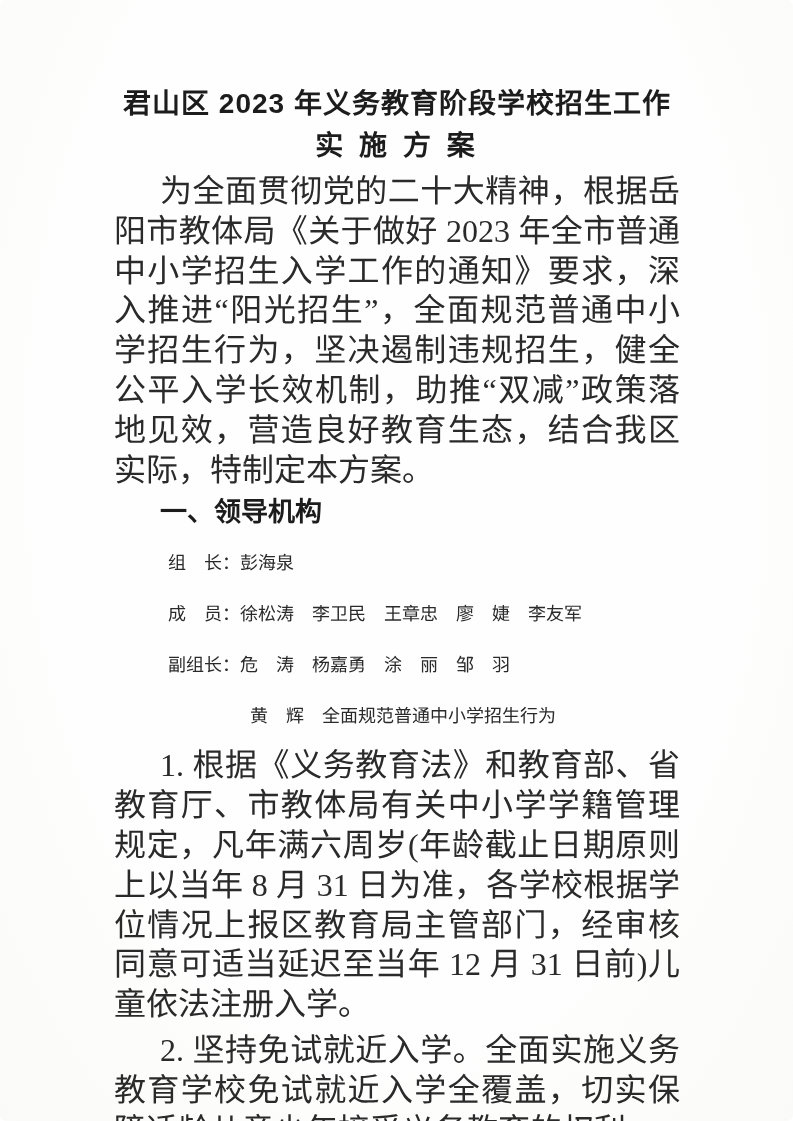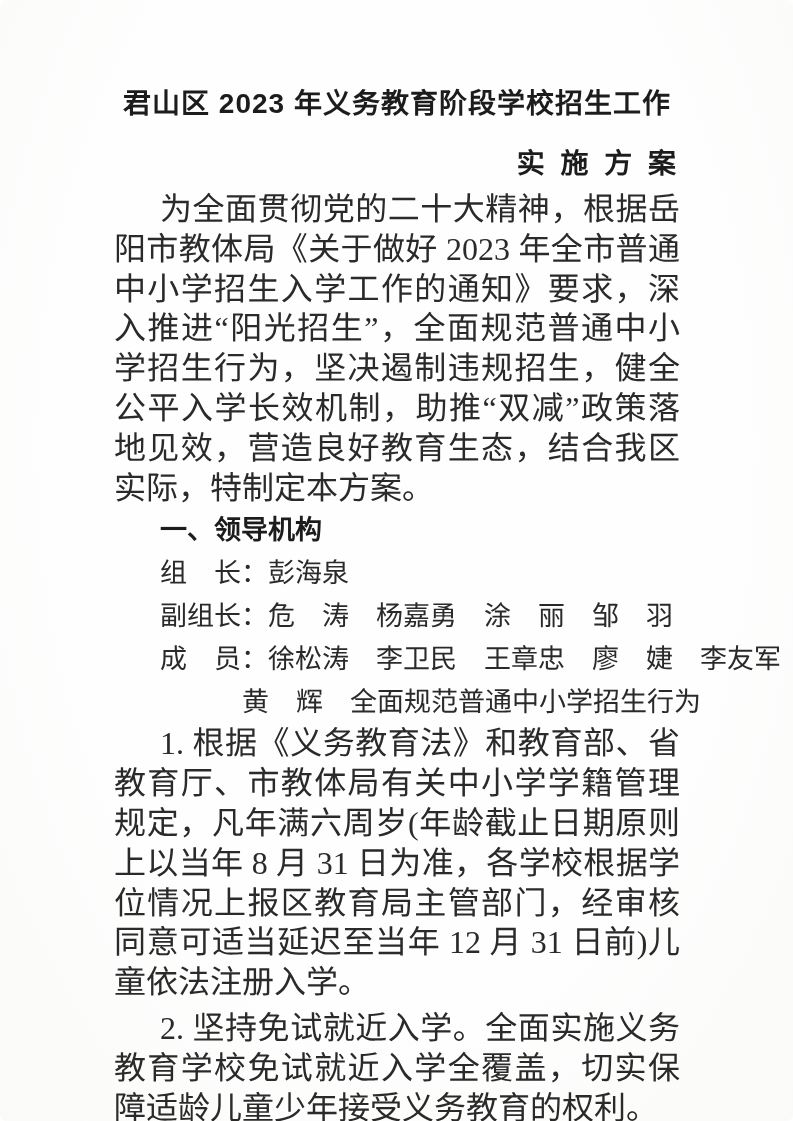--- a/index.html
+++ b/index.html
@@ -29,23 +29,22 @@
     margin: 0;
     text-align: center;
     font-family: "Liberation Sans", "DejaVu Sans", sans-serif;
     font-weight: 700;
     font-size: 28px;
     line-height: 36px;
     color: #1c1c1c;
     letter-spacing: 1px;
   }
   .title.line2 {
-    margin-top: 24px;
+    margin-top: 6px;
     letter-spacing: 4px;
-    text-align: right;
   }
   .para {
     margin: 0;
     font-size: 32px;
     line-height: 39.8px;
     text-align: justify;
     text-justify: inter-character;
     color: #2a2a2a;
   }
   .para.indent { text-indent: 46px; }
@@ -53,22 +52,22 @@
   .heading {
     margin: 0;
     font-family: Liberation Sans, sans-serif;
     font-weight: 700;
     font-size: 27px;
     line-height: 44px;
     color: #1c1c1c;
     padding-left: 46px;
   }
   .role-line {
-    margin: 0;
-    font-size: 27px;
+    margin: 8px;
+    font-size: 18px;
     line-height: 43px;
     color: #2a2a2a;
     padding-left: 46px;
     white-space: nowrap;
   }
   .role-line.continuation {
     padding-left: 128px;
   }
   .policy2 { margin-top: 6px; }
 </style>
@@ -82,23 +81,23 @@
 
     <h1 class="title line2">实 施 方 案</h1>
 
     <p class="para indent first">为全面贯彻党的二十大精神，根据岳阳市教体局《关于做好 2023 年全市普通中小学招生入学工作的通知》要求，深入推进“阳光招生”，全面规范普通中小学招生行为，坚决遏制违规招生，健全公平入学长效机制，助推“双减”政策落地见效，营造良好教育生态，结合我区实际，特制定本方案。</p>
 
     <h2 class="heading">一、领导机构</h2>
 
 
     <p class="role-line">组　长：彭海泉</p>
 
+    <p class="role-line">成　员：徐松涛　李卫民　王章忠　廖　婕　李友军</p>
+
     <p class="role-line">副组长：危　涛　杨嘉勇　涂　丽　邹　羽</p>
-
-    <p class="role-line">成　员：徐松涛　李卫民　王章忠　廖　婕　李友军</p>
 
     <p class="role-line continuation">黄　辉　全面规范普通中小学招生行为</p>
 
 
     <p class="para indent">1. 根据《义务教育法》和教育部、省教育厅、市教体局有关中小学学籍管理规定，凡年满六周岁(年龄截止日期原则上以当年 8 月 31 日为准，各学校根据学位情况上报区教育局主管部门，经审核同意可适当延迟至当年 12 月 31 日前)儿童依法注册入学。</p>
 
     <p class="para indent policy2">2. 坚持免试就近入学。全面实施义务教育学校免试就近入学全覆盖，切实保障适龄儿童少年接受义务教育的权利。</p>
 
   </div>
 </div>

